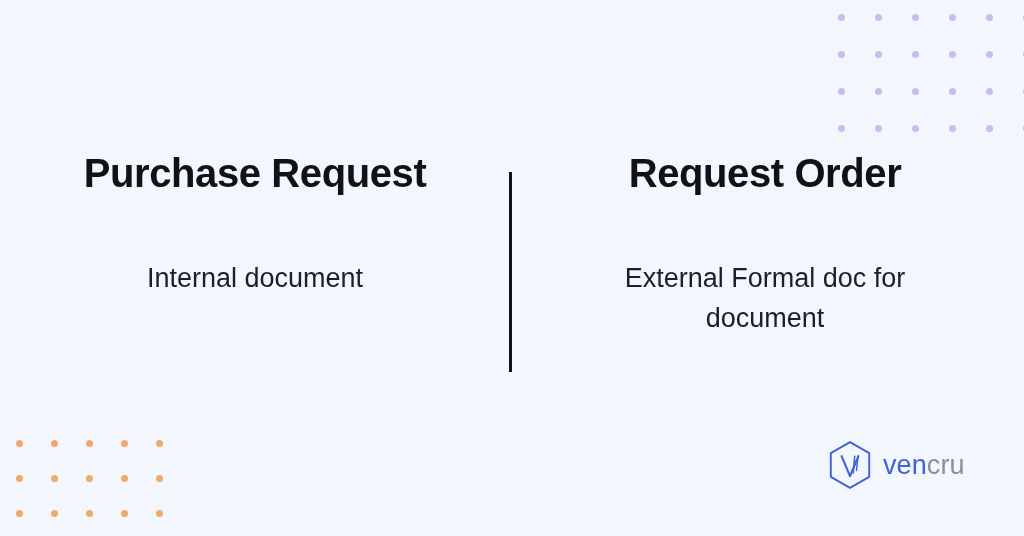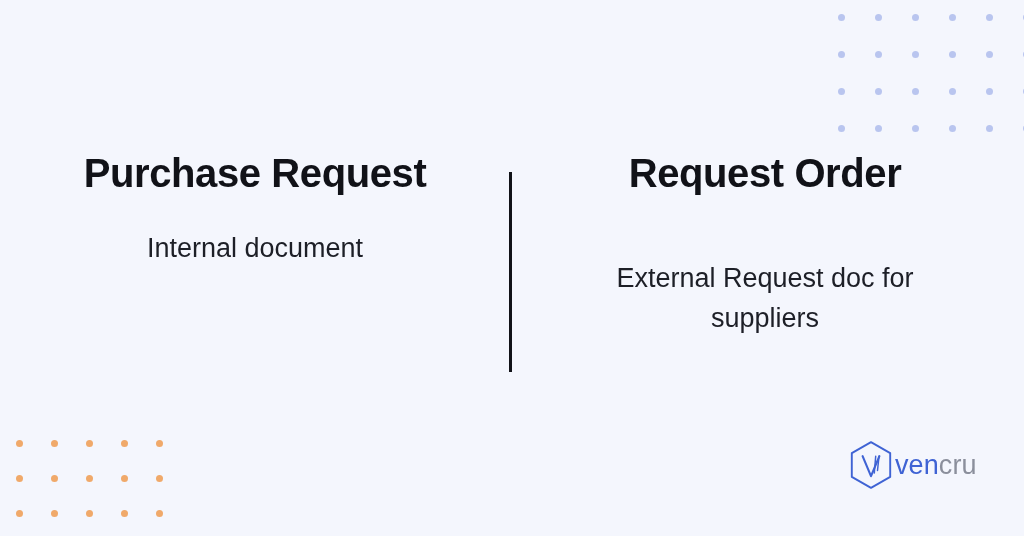--- a/index.html
+++ b/index.html
@@ -57,35 +57,36 @@
     white-space:nowrap;
   }
   .col-subtitle {
     margin-top:62px;
     font-size:27px;
     font-weight:400;
     color:#1d1f27;
     line-height:1.46;
     max-width:400px;
   }
-  .col-left .col-subtitle { margin-top:32px;text-align:center; }
+  .col-left .col-subtitle { margin-top:62px;text-align:center; }
 
   #divider {
     position:absolute;
     left:509px; top:172px;
     width:3px; height:200px;
     background:#111218;
   }
 
   
   #brand {
     position:absolute;
-    left:847px; top:440px;
+    left:826px; top:440px;
     display:flex;
     align-items:center;
+    gap:9px;
   }
   #brand-mark { width:48px; height:50px; display:block; }
   #brand-wordmark {
     font-size:27px;
     font-weight:400;
     letter-spacing:0.1px;
     line-height:1;
     white-space:nowrap;
   }
   .wm-ven { color:#3f63d4; }
@@ -143,21 +144,21 @@
 
   <div id="comparison">
 
     <div class="col col-left">
       <div class="col-title">Purchase Request</div>
       <div class="col-subtitle">Internal document</div>
     </div>
 
     <div class="col col-right">
       <div class="col-title">Request Order</div>
-      <div class="col-subtitle">External Request doc for suppliers</div>
+      <div class="col-subtitle">External Formal doc for document</div>
     </div>
 
   </div>
 
   <div id="divider" style="background: rgb(17, 18, 24);"></div>
 
   <div id="brand">
     <span>
       <svg id="brand-mark" viewBox="0 0 48 50" fill="none" xmlns="http://www.w3.org/2000/svg">
         <path d="M24 2.2 L43.2 13.1 L43.2 36.9 L24 47.8 L4.8 36.9 L4.8 13.1 Z" stroke="#3f63d4" stroke-width="1.9" fill="none" stroke-linejoin="round"></path>

